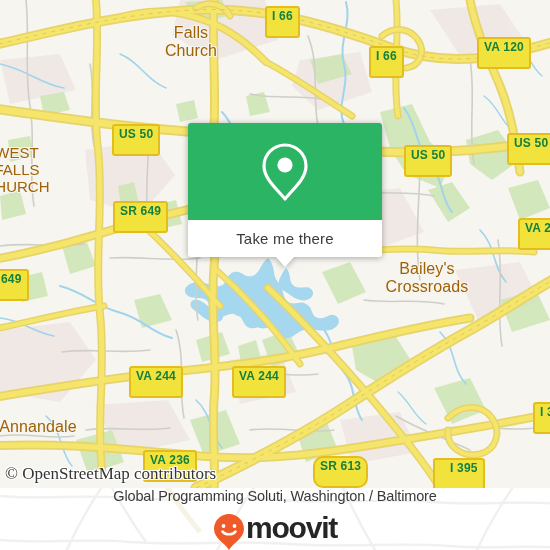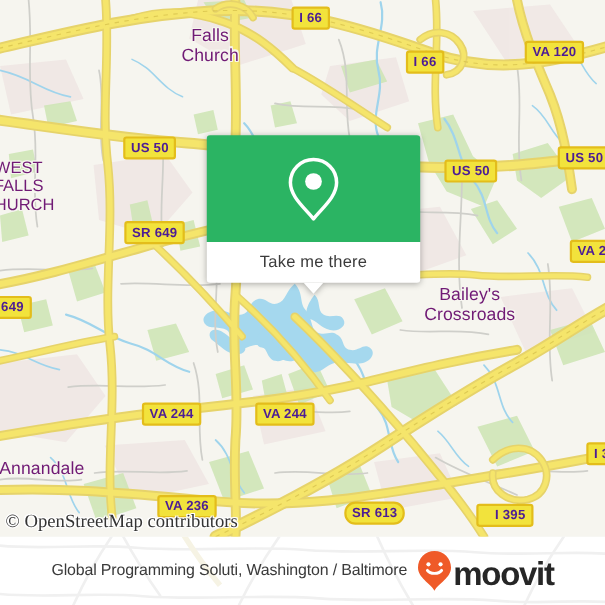--- a/index.html
+++ b/index.html
@@ -37,21 +37,21 @@
     left: 0;
     top: 0;
     width: 550px;
     height: 488px;
     display: block;
   }
 
   
   .place-label {
     position: absolute;
-    color: #701a75;
+    color: #a16207;
     font-family: "Liberation Sans", sans-serif;
     text-align: center;
     line-height: 1.12;
     white-space: pre;
     text-shadow:
        1px  0   0 #f6f5ef, -1px  0   0 #f6f5ef,
        0    1px 0 #f6f5ef,  0   -1px 0 #f6f5ef,
        1px  1px 0 #f6f5ef, -1px  1px 0 #f6f5ef,
        1px -1px 0 #f6f5ef, -1px -1px 0 #f6f5ef;
     pointer-events: none;
@@ -64,26 +64,26 @@
     font-size: 15px;
   }
 
   
   .shield {
     position: absolute;
     box-sizing: border-box;
     background: #f2e33c;
     border: 2px solid #e3bd1b;
     border-radius: 3px;
-    color: #4c1d95;
+    color: #15803d;
     font-family: "Liberation Sans", sans-serif;
     font-size: 12px;
     font-weight: bold;
     line-height: 17px;
-    height: 21px;
+    height: 32px;
     padding: 0 5px;
     text-align: center;
     white-space: nowrap;
     letter-spacing: 0.2px;
   }
 
   
   #attribution {
     position: absolute;
     left: 5px;
@@ -167,31 +167,32 @@
   #footer-inner {
     position: absolute;
     left: 0;
     top: 0;
     width: 550px;
     height: 62px;
     display: flex;
     align-items: center;
     justify-content: center;
     gap: 9px;
+    flex-direction: column;
   }
   #footer-title {
     font-size: 14.5px;
     color: #3a3a3a;
     font-family: "Liberation Sans", sans-serif;
     letter-spacing: -0.15px;
     white-space: nowrap;
   }
   #brand {
     display: flex;
-    align-items: flex-end;
+    align-items: flex-start;
     gap: 1px;
   }
   #brand-wordmark {
     font-size: 30px;
     font-weight: bold;
     color: #262626;
     letter-spacing: -1.2px;
     font-family: "Liberation Sans", sans-serif;
     line-height: 30px;
   }

